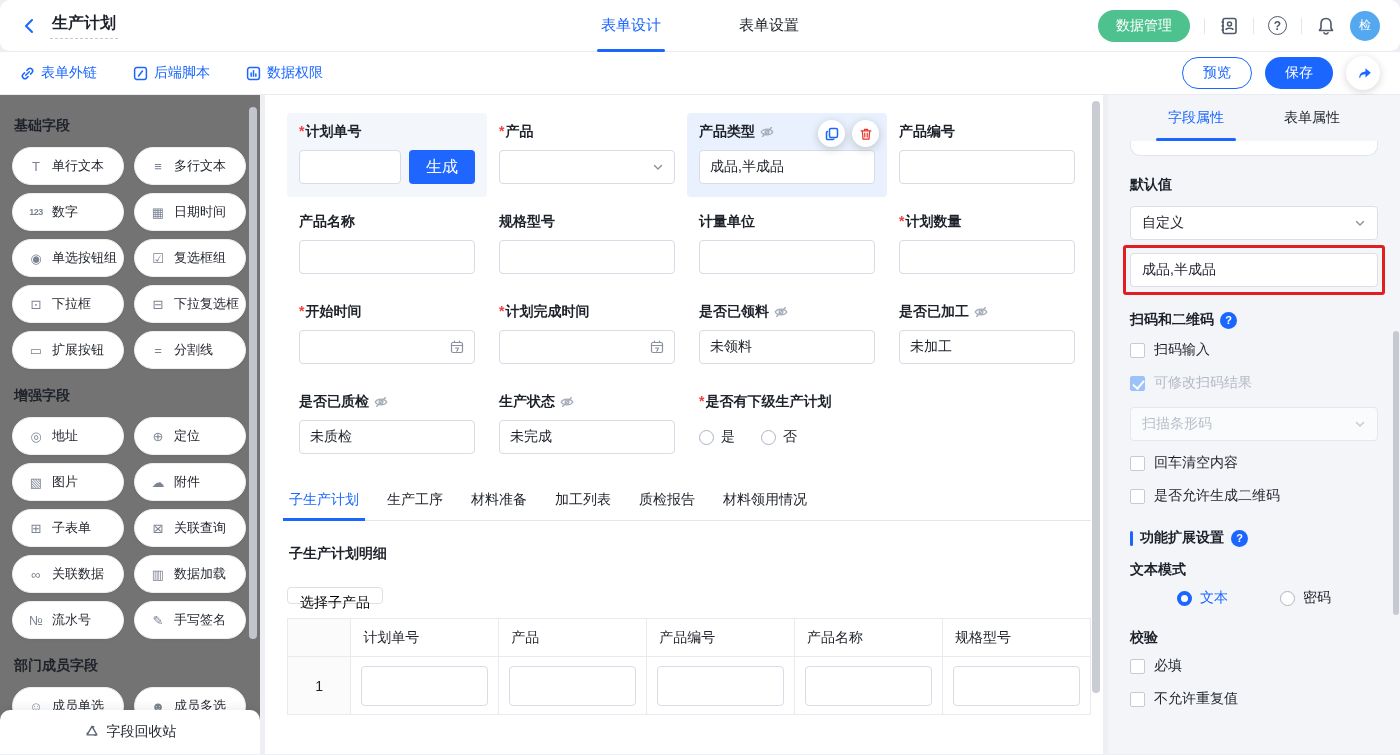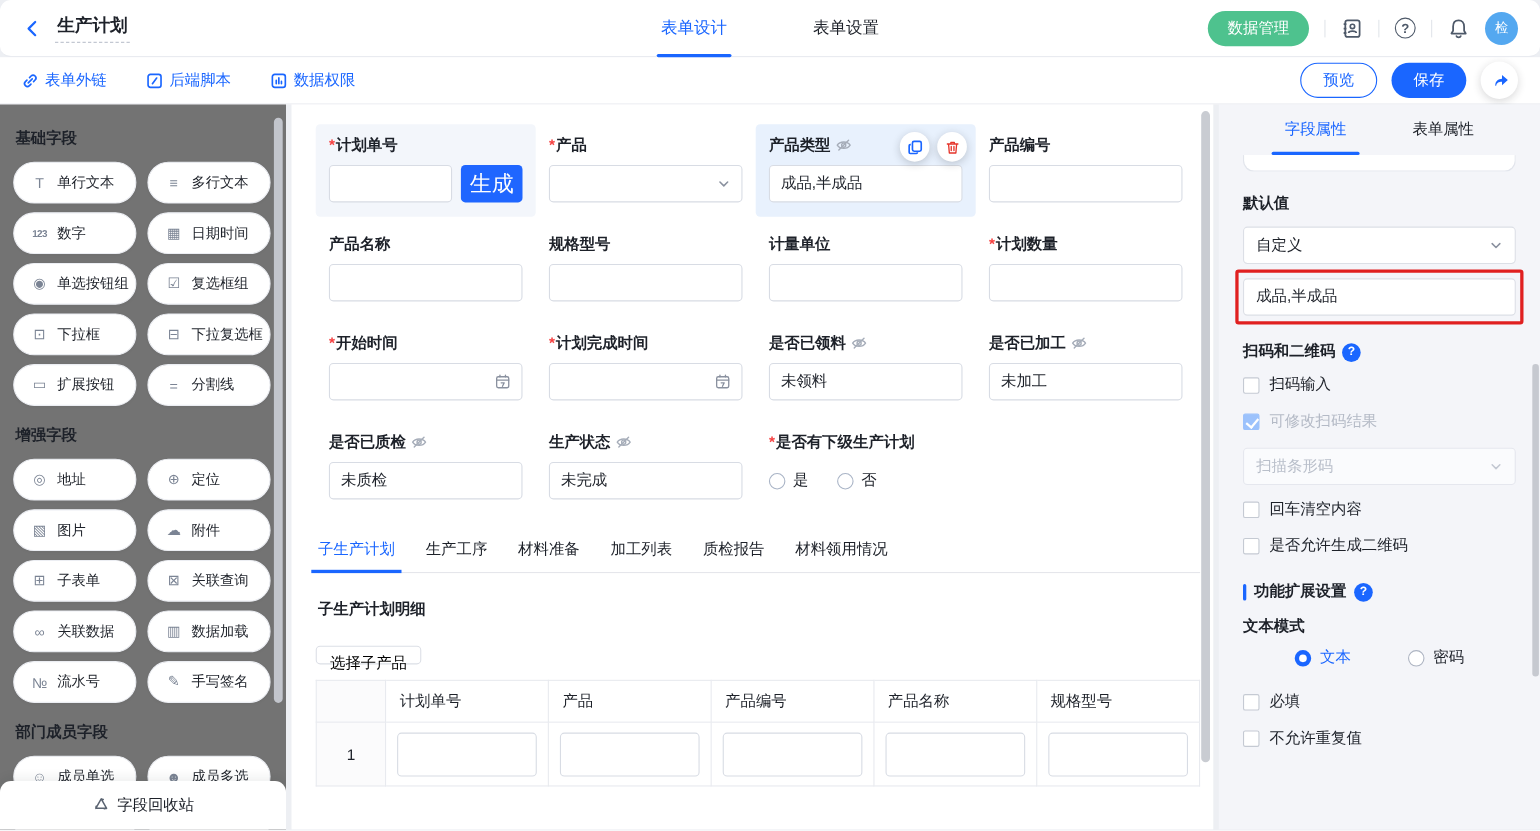--- a/index.html
+++ b/index.html
@@ -51,21 +51,21 @@
   .grid { display:grid; grid-template-columns:repeat(4,200px); gap:6px 0; }
   .field { padding:10px 12px 12px; border-radius:4px; position:relative; min-height:84px; }
   .field.hovered { background:#f3f6fb; }
   .field.selected { background:#e8f1fd; }
   .f-label { display:flex; align-items:center; gap:5px; font-weight:700; font-size:14px; margin-bottom:9px; }
   .req::before { content:"*"; color:#f53f3f; margin-right:1px; font-weight:700; }
   .f-input { height:34px; background:#fff; border:1px solid #d8dce4; border-radius:4px; display:flex; align-items:center; padding:0 10px; font-size:14px; color:#1d2129; }
   .f-input .spacer { flex:1; }
   .with-btn { display:flex; gap:8px; }
   .with-btn .f-input { flex:1; }
-  .btn-gen { height:34px; width:56px; background:#1f66ff; color:#fff; border-radius:4px; display:flex; align-items:center; justify-content:center; font-size:20px; cursor:pointer; flex:none; }
+  .btn-gen { height:34px; width:66px; background:#1f66ff; color:#fff; border-radius:4px; display:flex; align-items:center; justify-content:center; font-size:16px; cursor:pointer; flex:none; }
   .fab { position:absolute; top:7px; width:27px; height:27px; background:#fff; border-radius:50%; box-shadow:0 2px 8px rgba(31,35,41,.22); display:flex; align-items:center; justify-content:center; cursor:pointer; }
   .fab.copy { right:42px; }
   .fab.del { right:8px; }
   .radio-row { display:flex; align-items:center; gap:26px; height:34px; }
   .radio-opt { display:flex; align-items:center; gap:7px; cursor:pointer; }
   .radio-c { width:15px; height:15px; border:1.5px solid #a9b4c6; border-radius:50%; background:#fff; }
 
   .cv-tabs { display:flex; gap:28px; margin:16px 0 0 2px; border-bottom:1px solid #e5e6eb; }
   .cv-tab { padding:8px 0 11px; font-size:14px; color:#1d2129; position:relative; cursor:pointer; }
   .cv-tab.active { color:#1a66ff; }
@@ -578,20 +578,21 @@
         <span class="p-radio">
           <span class="dot"></span>
           <span class="lb on">文本</span>
         </span>
         <span class="p-radio">
           <span class="dot off"></span>
           <span class="lb">密码</span>
         </span>
       </div>
 
+      <div class="p-sec-title mb8">校验</div>
       <div class="chk-row">
         <span class="chk"></span>
         <span class="chk-label">必填</span>
       </div>
       <div class="chk-row">
         <span class="chk"></span>
         <span class="chk-label">不允许重复值</span>
       </div>
     </div>
     <div class="p-scroll"></div>

